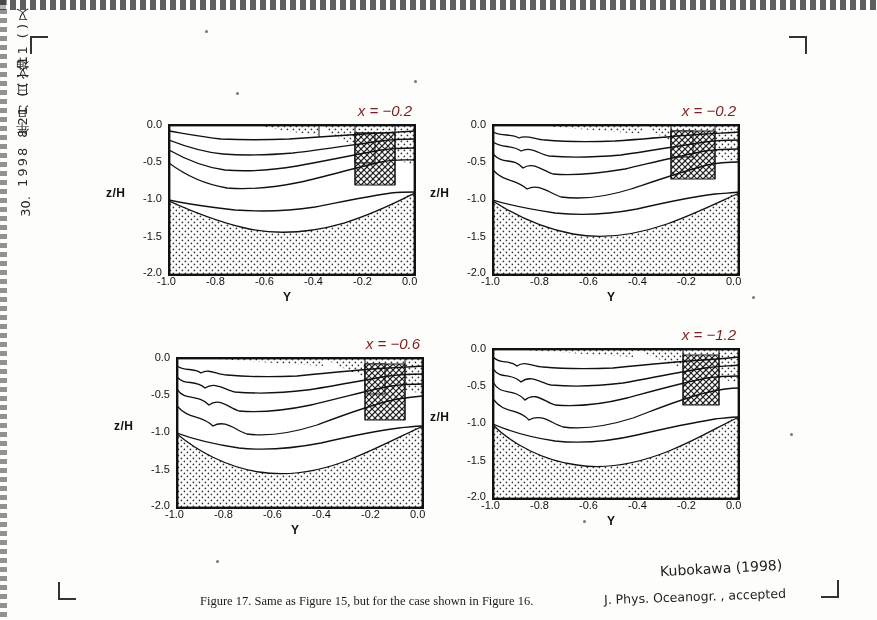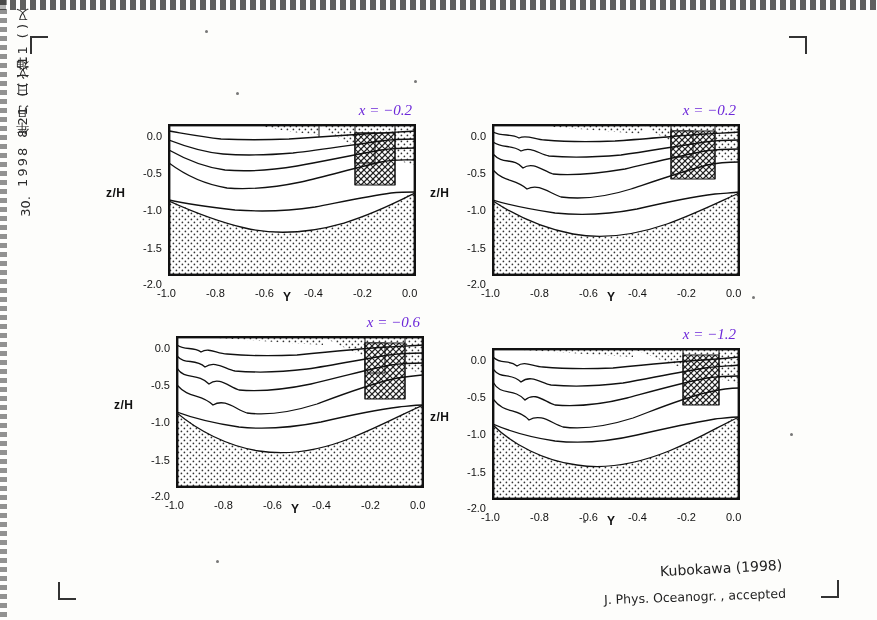--- a/index.html
+++ b/index.html
@@ -47,22 +47,22 @@
   .margin-page {
     position:absolute; left:18px; top:196px;
     writing-mode:vertical-rl; transform:rotate(180deg);
     font-family:"DejaVu Sans", sans-serif; font-size:13px; color:#2b2b2b;
   }
 
   
   .panel { position:absolute; }
   .panel .plot-title {
     position:absolute; right:2px; top:-22px;
-    font-family:Liberation Serif, serif;
-    font-style:italic; font-size:15px; color:#6d28d9;
+    font-family:Liberation Sans, sans-serif;
+    font-style:italic; font-size:15px; color:#7f1d1d;
     white-space:nowrap;
   }
   .axis-frame {
     position:absolute; left:0; top:0;
     border:1.4px solid #111;
     background:#ffffff;
     overflow:hidden;
   }
   .ylab {
     position:absolute;
@@ -74,21 +74,21 @@
   }
   .xlab {
     position:absolute;
     font-family:"Liberation Sans", sans-serif;
     font-weight:bold; font-size:12px; color:#111;
     white-space:nowrap;
   }
   .ytick, .xtick {
     position:absolute;
     font-family:"Liberation Sans", sans-serif;
-    font-size:11px; color:#111; white-space:nowrap;margin-top:12px;
+    font-size:11px; color:#111; white-space:nowrap;
   }
   .ytick { text-align:right; }
 
   .caption {
     position:absolute;
     font-family:"Liberation Serif", serif;
     font-size:12.5px; color:#1a1a1a; white-space:nowrap;
   }
   .hand {
     position:absolute;
@@ -212,21 +212,21 @@
     <div class="ytick" style="left:-32px;top:142px;width:26px;">-2.0</div>
 
     <div class="xtick" style="left:-11px;top:151px;">-1.0</div>
     <div class="xtick" style="left:38px;top:151px;">-0.8</div>
     <div class="xtick" style="left:87px;top:151px;">-0.6</div>
     <div class="xtick" style="left:136px;top:151px;">-0.4</div>
     <div class="xtick" style="left:185px;top:151px;">-0.2</div>
     <div class="xtick" style="left:234px;top:151px;">0.0</div>
   </div>
 
-  <div class="panel" style="left:176px;top:336px;width:246px;height:190px;">
+  <div class="panel" style="left:176px;top:357px;width:246px;height:190px;">
     <div class="plot-title">x = −0.6</div>
 
     <svg class="axis-frame" width="246" height="150" viewBox="0 0 246 150" preserveAspectRatio="none">
       <path d="M0,75 C20,92 48,108 80,114 C112,119 144,113 174,101 C204,89 228,76 246,66 L246,150 L0,150 Z" fill="url(#stip1)" stroke="none"></path>
       <path d="M146,0 L246,0 L246,36 C216,30 186,20 162,8 Z" fill="url(#stip1)" stroke="none"></path>
       <path d="M40,0 L146,0 L146,8 C112,6 72,3 40,1 Z" fill="url(#stip1)" stroke="none"></path>
       <rect x="188" y="6" width="40" height="56" fill="url(#hatch1)" stroke="#111" stroke-width="1"></rect>
       <rect x="188" y="6" width="20" height="30" fill="url(#hatch1)" stroke="#111" stroke-width="1"></rect>
       <line x1="188" y1="0" x2="188" y2="62" stroke="#111" stroke-width="1"></line>
       <line x1="228" y1="0" x2="228" y2="62" stroke="#111" stroke-width="1"></line>
@@ -291,16 +291,17 @@
     <div class="ytick" style="left:-32px;top:142px;width:26px;">-2.0</div>
 
     <div class="xtick" style="left:-11px;top:151px;">-1.0</div>
     <div class="xtick" style="left:38px;top:151px;">-0.8</div>
     <div class="xtick" style="left:87px;top:151px;">-0.6</div>
     <div class="xtick" style="left:136px;top:151px;">-0.4</div>
     <div class="xtick" style="left:185px;top:151px;">-0.2</div>
     <div class="xtick" style="left:234px;top:151px;">0.0</div>
   </div>
 
+  <div class="caption" style="left:200px;top:594px;">Figure 17.   Same as Figure 15, but for the case shown in Figure 16.</div>
   <div class="hand rot" style="left:660px;top:560px;">Kubokawa (1998)</div>
   <div class="hand small rot2" style="left:604px;top:589px;">J. Phys. Oceanogr.  ,  accepted</div>
 
 </div>
 
 </body></html>

